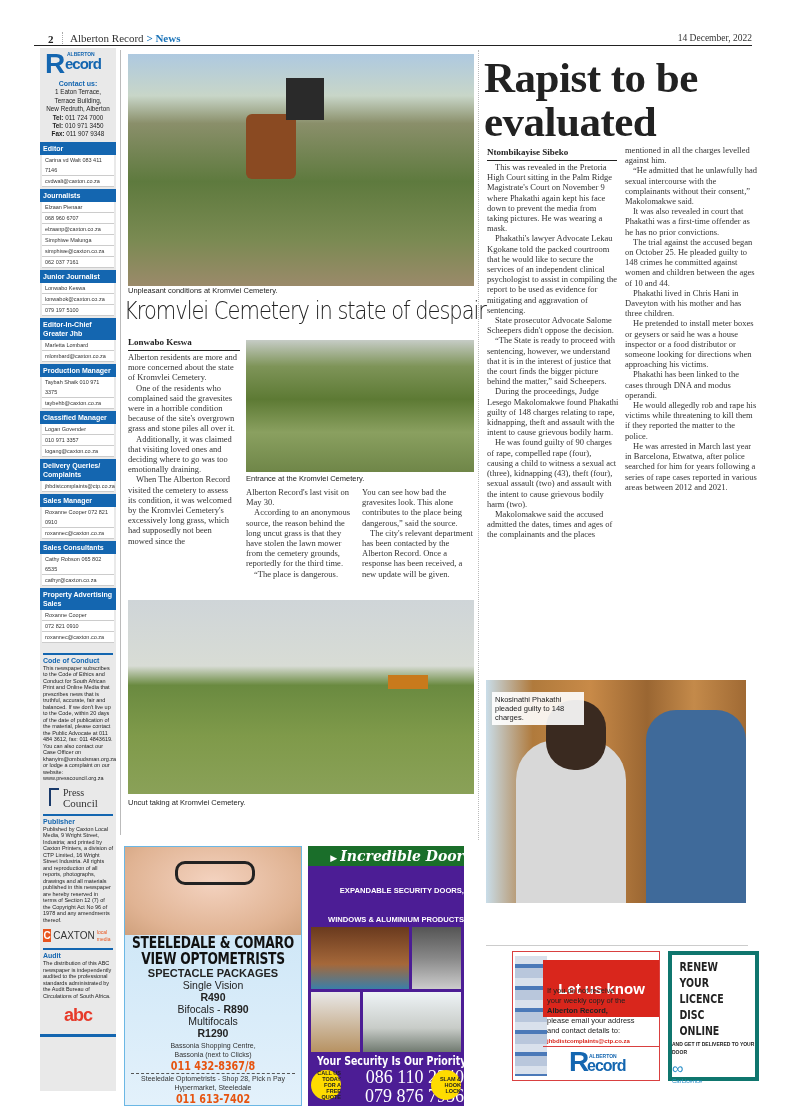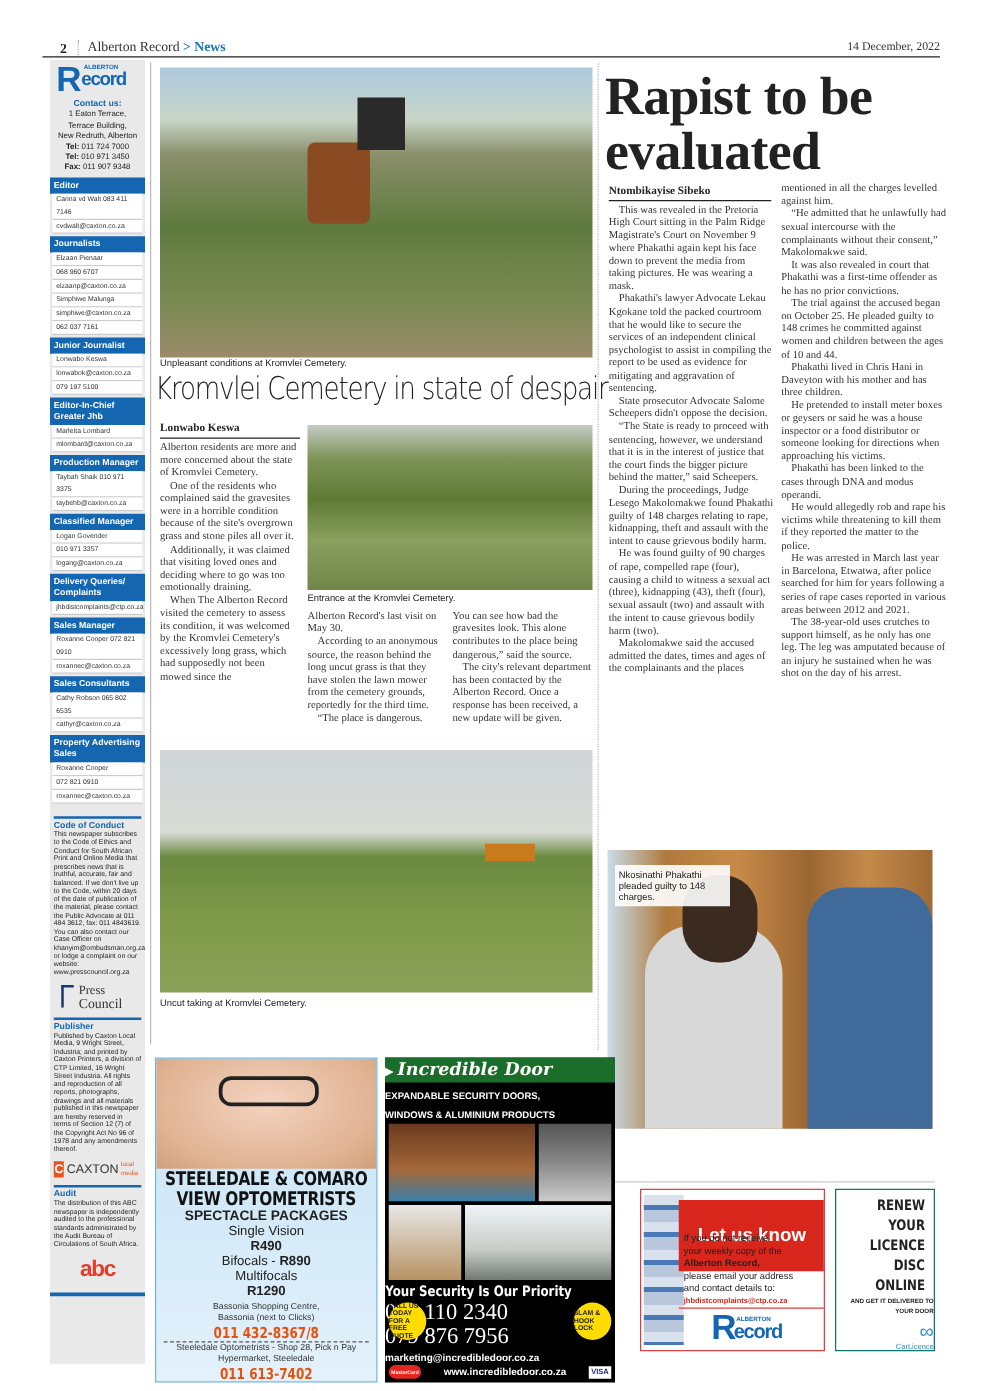--- a/index.html
+++ b/index.html
@@ -46,30 +46,30 @@
 
 #h2{left:484px;top:56px;width:280px;font:bold 43px/44px "Liberation Serif",serif;color:#222;letter-spacing:-0.5px}
 .vr{border-left:1px solid #bbb}
 
 .ad-opt{left:124px;top:846px;width:178px;height:260px;background:linear-gradient(#f6d8c8 0%,#e9c1a6 22%,#cfe7f7 32%,#e3f1fb 100%);border:1px solid #6bb7e4;font-family:"Liberation Sans",sans-serif;text-align:center;overflow:hidden}
 .ad-opt .t1{font:bold 15px/16px "DejaVu Sans",sans-serif;color:#111;transform:scaleX(.82);margin:0 -20px;letter-spacing:-.3px}
 .ad-opt .pk{font-weight:bold;font-size:11px;color:#222}
 .ad-opt .l{font-size:10.5px;line-height:12px;color:#222}
 .ad-opt .ph2{font:bold 12px "DejaVu Sans",sans-serif;color:#e6530f;transform:scaleX(.8)}
 .ad-opt .s{font-size:7px;line-height:9px;color:#333}
-.ad-id{background:#000000;left:308px;top:846px;width:184px;height:260px;font-family:"Liberation Sans",sans-serif;text-align:left;color:#fff;overflow:hidden}
+.ad-id{background:#4c1d95;left:308px;top:846px;width:156px;height:260px;font-family:"Liberation Sans",sans-serif;text-align:right;color:#fff;overflow:hidden}
 .ad-id .tt{font:italic bold 14px "DejaVu Serif",serif;color:#fff;background:#1a6e2a;padding:2px 0}
-.ad-id .st{font-weight:bold;font-size:7.6px;line-height:9px;margin-top:6px}
+.ad-id .st{font-weight:bold;font-size:7.6px;line-height:9px;margin-top:20px}
 .ad-id .prio{font:bold 11.5px "DejaVu Sans",sans-serif;transform:scaleX(.82);margin:2px -20px 0}
 .ad-id .num{font:18px "Liberation Serif",serif;line-height:19px}
 .circ{position:absolute;width:30px;height:30px;border-radius:50%;background:#ffdc00;color:#222;font:bold 5.5px "Liberation Sans",sans-serif;display:flex;align-items:center;justify-content:center;line-height:6px}
 .ad-lk{left:512px;top:951px;width:148px;height:130px;border:1px solid #d94040;font-family:"Liberation Sans",sans-serif;overflow:hidden}
 .ad-lk .hd{position:absolute;left:30px;top:8px;width:117px;background:#d9261c;color:#fff;font-weight:bold;font-size:15px;text-align:center;padding:20px 0}
 .ad-lk .tx{position:absolute;left:34px;top:34px;width:112px;font-size:7.5px;line-height:10px;color:#222}
-.ad-cl{left:668px;top:951px;width:80px;height:130px;border:1px solid #0f766e;font-family:"Liberation Sans",sans-serif;text-align:right;color:#222}
+.ad-cl{left:668px;top:951px;width:91px;height:130px;border:4px solid #0f766e;font-family:"Liberation Sans",sans-serif;text-align:left;color:#222}
 .ad-cl .big{font:bold 11.5px/16px "DejaVu Sans",sans-serif;transform:scaleX(.82);margin-top:4px}
 .ad-cl .sm{font-weight:bold;font-size:5px;line-height:8px;margin-top:1px}
 </style>
 </head>
 <body>
 
 <div id="hdr" class="abs">
   <span class="pg">2</span>
   <span class="sep"></span>
   <span class="pub"><span>Alberton Record</span><span class="sec"> &gt; </span><span class="sec">News</span></span>
@@ -196,21 +196,20 @@
 <div class="abs body" style="left:625px;top:145px;width:132px">
   <p class="f">mentioned in all the charges levelled against him.</p>
     <p>“He admitted that he unlawfully had sexual intercourse with the complainants without their consent,” Makolomakwe said.</p>
     <p>It was also revealed in court that Phakathi was a first-time offender as he has no prior convictions.</p>
     <p>The trial against the accused began on October 25. He pleaded guilty to 148 crimes he committed against women and children between the ages of 10 and 44.</p>
     <p>Phakathi lived in Chris Hani in Daveyton with his mother and has three children.</p>
     <p>He pretended to install meter boxes or geysers or said he was a house inspector or a food distributor or someone looking for directions when approaching his victims.</p>
     <p>Phakathi has been linked to the cases through DNA and modus operandi.</p>
     <p>He would allegedly rob and rape his victims while threatening to kill them if they reported the matter to the police.</p>
     <p>He was arrested in March last year in Barcelona, Etwatwa, after police searched for him for years following a series of rape cases reported in various areas between 2012 and 2021.</p>
-    <p>The 38-year-old uses crutches to support himself, as he only has one leg. The leg was amputated because of an injury he sustained when he was shot on the day of his arrest.</p>
 </div>
 <div class="abs ph" style="left:486px;top:680px;width:260px;height:223px;background:linear-gradient(90deg,#c9dde9 0%,#b07a3c 18%,#c88a48 40%,#9a6632 62%,#c48a4a 80%,#a06a34 100%)">
   <div style="position:absolute;left:30px;top:60px;width:110px;height:200px;background:#d8d8d8;border-radius:40px 40px 0 0"></div>
   <div style="position:absolute;left:60px;top:20px;width:60px;height:70px;background:#3a2a20;border-radius:28px"></div>
   <div style="position:absolute;left:160px;top:30px;width:100px;height:230px;background:#3f6a9a;border-radius:30px 30px 0 0"></div>
   <div style="position:absolute;left:6px;top:12px;width:92px;padding:3px;background:rgba(255,255,255,.9);font:7.5px/9px 'Liberation Sans',sans-serif;color:#222">Nkosinathi Phakathi pleaded guilty to 148 charges.</div>
 </div>
 <div class="abs" style="left:486px;top:945px;width:262px;border-top:1px solid #ccc"></div>
 
 <div class="abs ad-opt">

